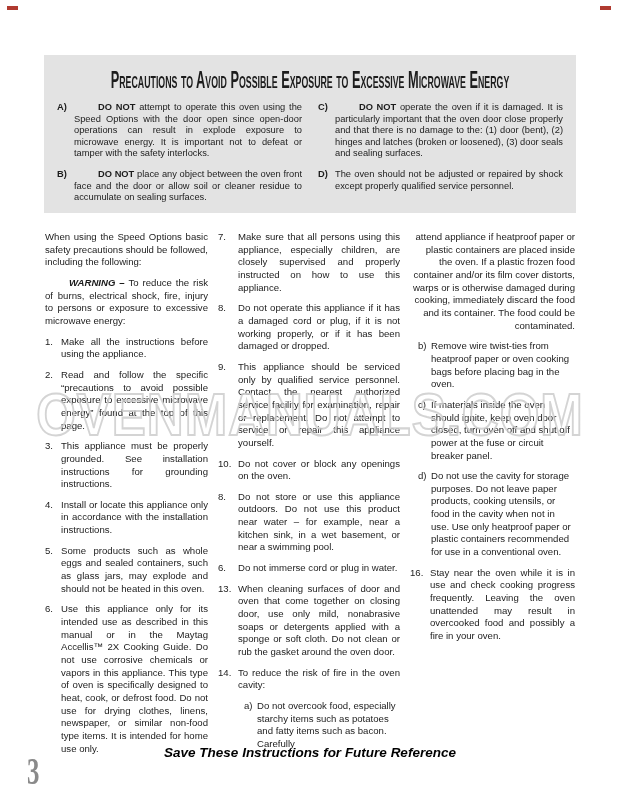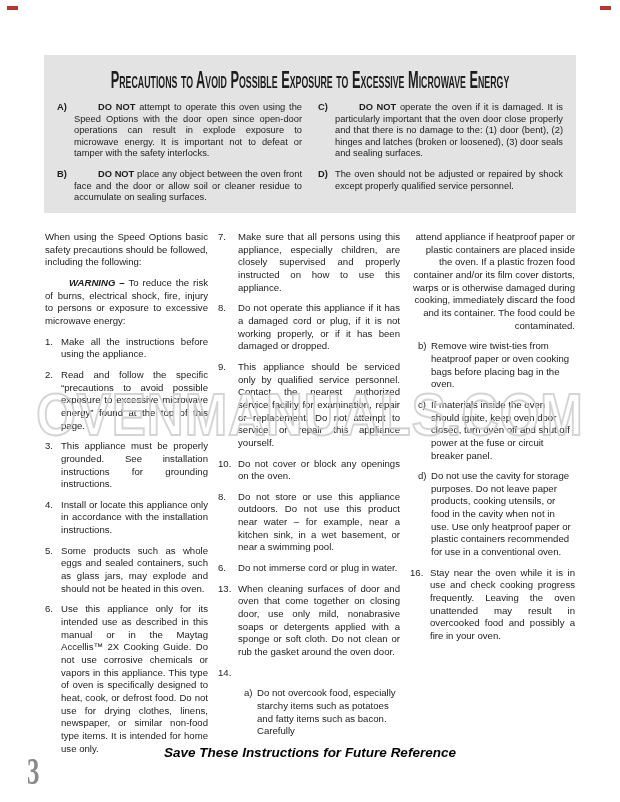--- a/index.html
+++ b/index.html
@@ -237,20 +237,24 @@
         <div class="block">
           <span class="num">13.</span>
           <span class="btext">
             
             <span>When cleaning surfaces of door and oven that come together on closing door, use only mild, nonabrasive soaps or detergents applied with a sponge or soft cloth. Do not clean or rub the gasket around the oven door.</span>
           </span>
         </div>
 
         <div class="block">
           <span class="num">14.</span>
+          <span class="btext">
+            
+            <span>To reduce the risk of fire in the oven cavity:</span>
+          </span>
         </div>
 
         <div class="block sub">
           <span class="num">a)</span>
           <span class="btext">
             
             <span>Do not overcook food, especially starchy items such as potatoes and fatty items such as bacon. Carefully</span>
           </span>
         </div>
       </div>

